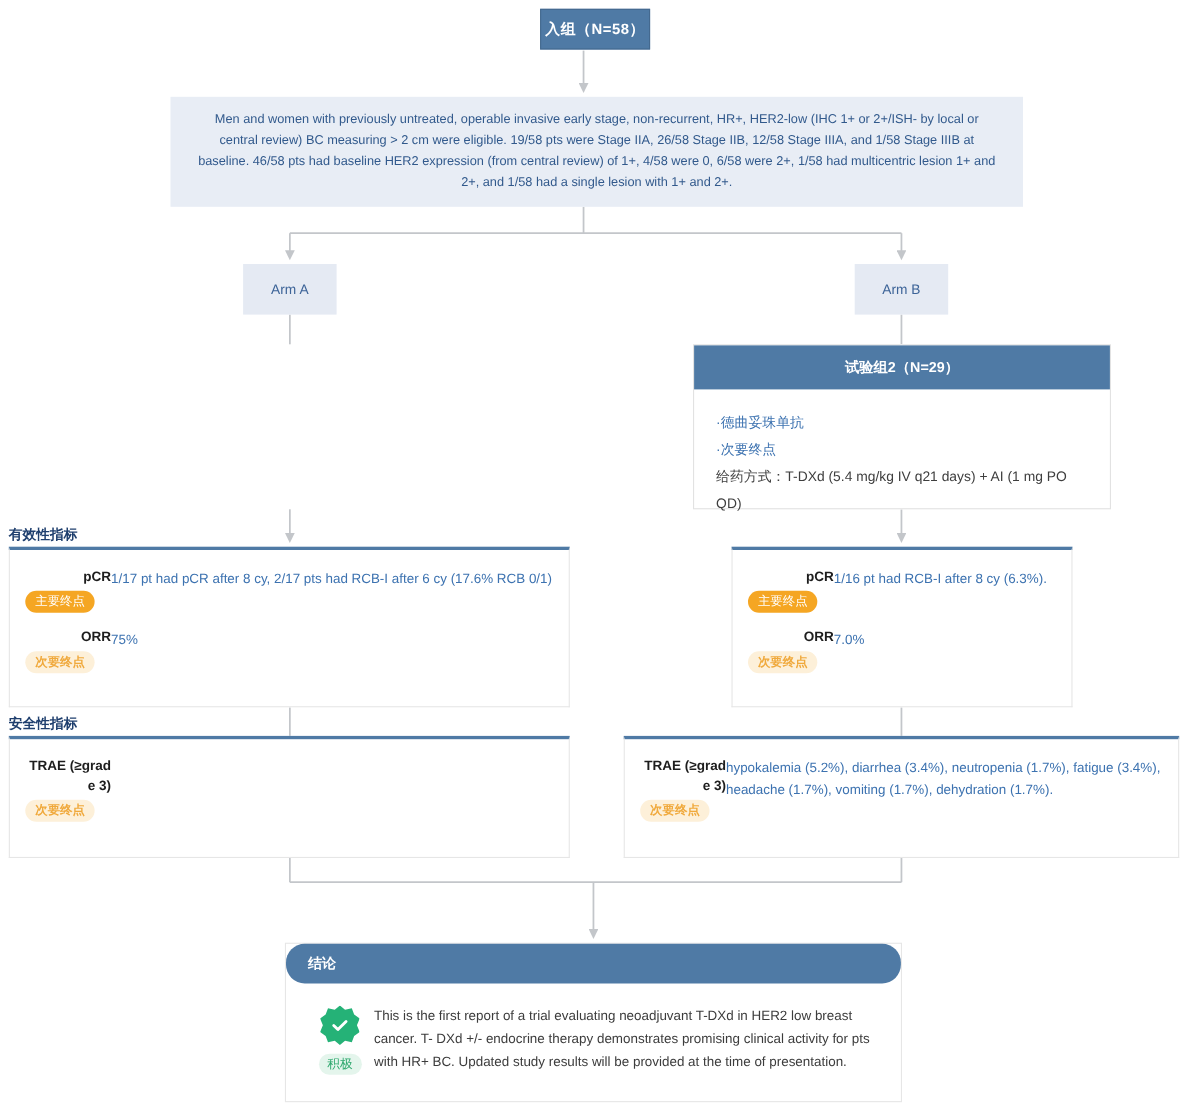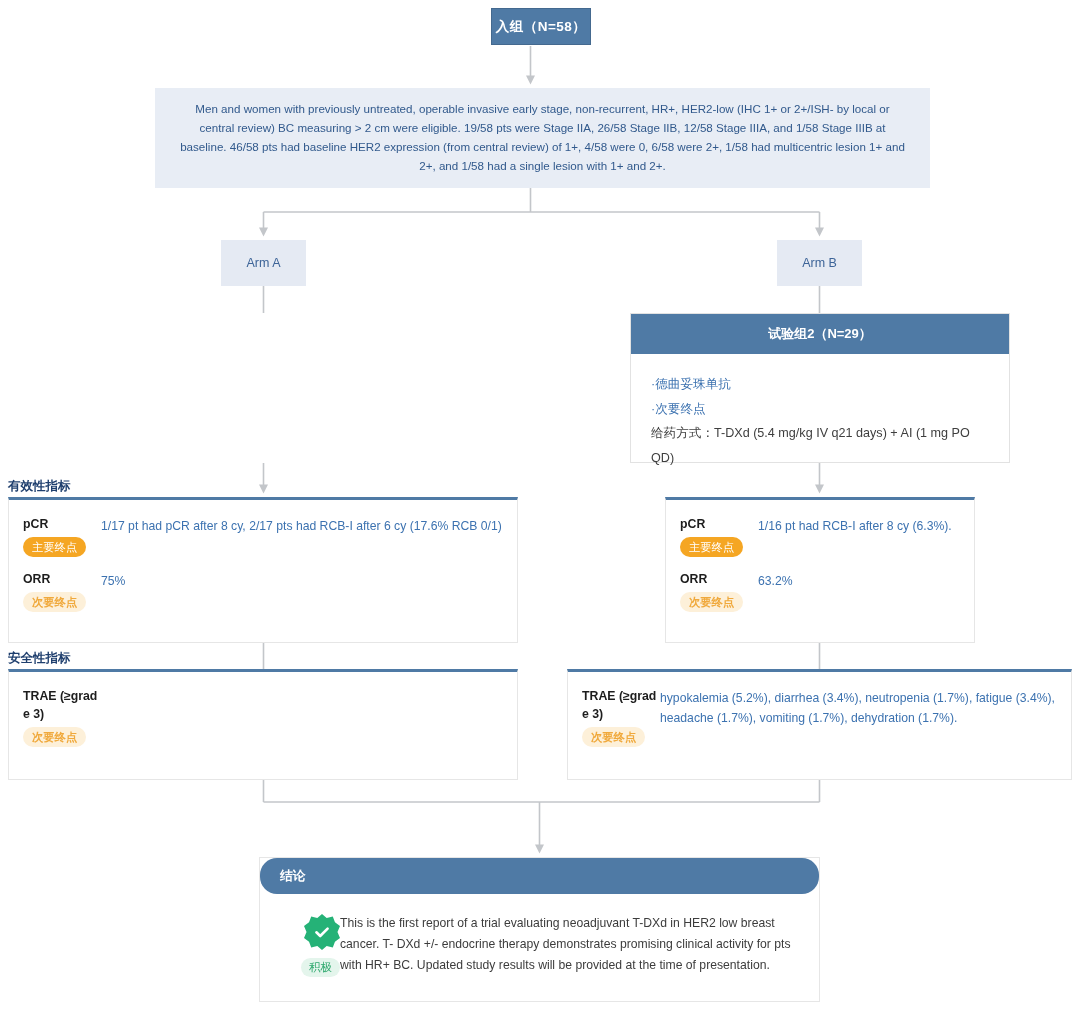--- a/index.html
+++ b/index.html
@@ -69,20 +69,21 @@
   .metric-card{
     background:#ffffff;border:1px solid #e6e6e6;border-top:3px solid #4f7aa5;
     padding:16px 14px 14px 14px;
   }
   .metric-row{display:flex;align-items:flex-start;margin-bottom:14px;}
   .metric-row:last-child{margin-bottom:0;}
   .metric-key{width:78px;flex:0 0 78px;}
   .metric-name{
     font-size:12.3px;font-weight:bold;color:#1d1d1d;line-height:1.45;
     word-break:break-all;
+    text-align:right;
   }
   .badge{
     display:inline-block;margin-top:3px;
     padding:2px 9px;border-radius:10px;
     font-size:11.3px;line-height:1.45;white-space:nowrap;
   }
   .badge-primary{background:#f5a623;color:#ffffff;}
   .badge-secondary{background:#fdf0d9;color:#f0a93c;font-weight:bold;}
   .metric-val{
     flex:1;font-size:12.2px;line-height:1.62;color:#3c72b0;
@@ -96,21 +97,21 @@
   
   #conclusion{left:259px;top:857px;width:561px;height:145px;
     background:#ffffff;border:1px solid #e6e6e6;}
   .concl-head{
     background:#4f7aa5;color:#ffffff;font-weight:bold;font-size:12.8px;
     height:36px;display:flex;align-items:center;padding-left:20px;border-radius:17px;
   }
   .concl-body{display:flex;padding:18px 22px 18px 18px;}
   .concl-badge{
     width:62px;flex:0 0 62px;display:flex;flex-direction:column;
-    align-items:flex-end;padding-top:2px;
+    align-items:center;padding-top:2px;
   }
   .rosette{
     width:36px;height:36px;background:#25b277;
     display:flex;align-items:center;justify-content:center;
     clip-path:polygon(50% 0%,63% 11%,80% 7%,86% 23%,100% 33%,93% 50%,100% 67%,86% 77%,80% 93%,63% 89%,50% 100%,37% 89%,20% 93%,14% 77%,0% 67%,7% 50%,0% 33%,14% 23%,20% 7%,37% 11%);
   }
   .rosette svg{display:block;}
   .concl-tag{
     margin-top:8px;background:#e4f5ec;color:#30a96f;
     font-size:11.5px;padding:2px 8px;border-radius:10px;
@@ -209,21 +210,21 @@
         <div class="metric-name">pCR</div>
         <span class="badge badge-primary">主要终点</span>
       </div>
       <div class="metric-val">1/16 pt had RCB-I after 8 cy (6.3%).</div>
     </div>
     <div class="metric-row">
       <div class="metric-key">
         <div class="metric-name">ORR</div>
         <span class="badge badge-secondary">次要终点</span>
       </div>
-      <div class="metric-val">63.2%</div>
+      <div class="metric-val">7.0%</div>
     </div>
   </div>
 
   <div class="abs metric-card" id="saf-a">
     <div class="metric-row">
       <div class="metric-key">
         <div class="metric-name">TRAE (≥grade 3)</div>
         <span class="badge badge-secondary">次要终点</span>
       </div>
     </div>

